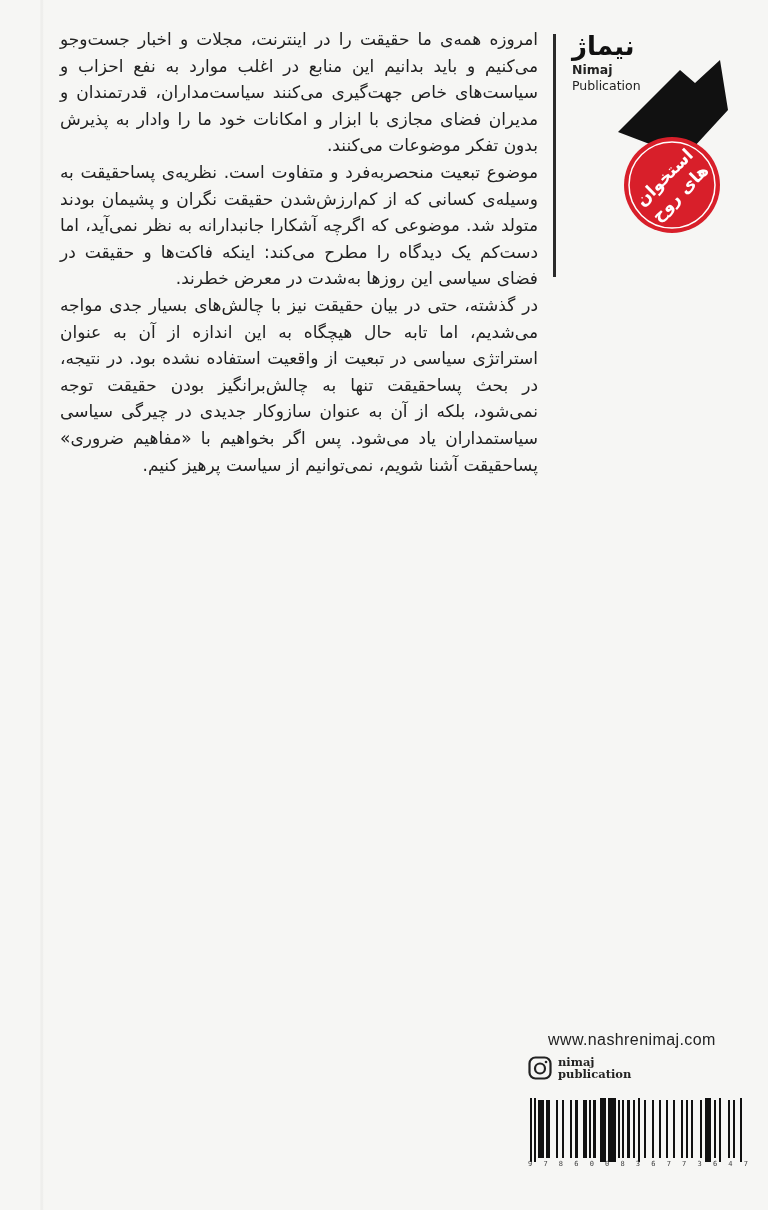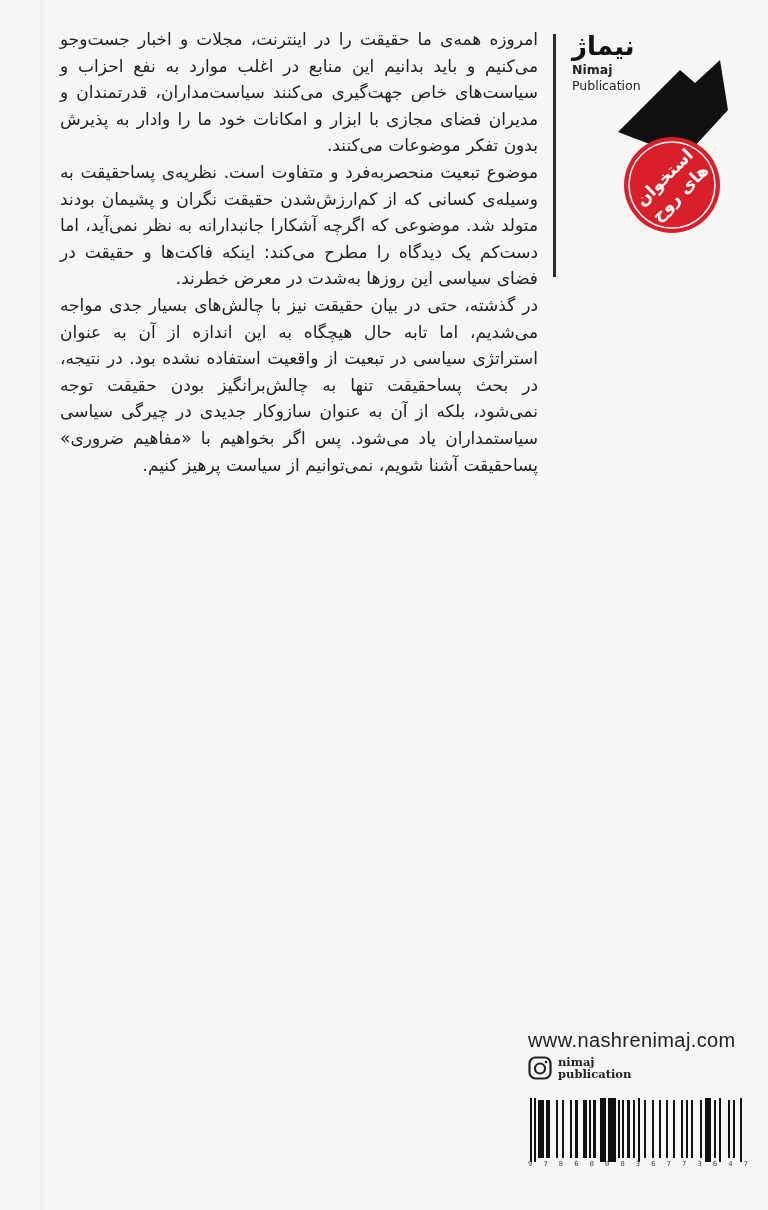--- a/index.html
+++ b/index.html
@@ -87,24 +87,25 @@
       font-weight: bold;
     }
     .contact {
       position: absolute;
       left: 528px;
       top: 1030px;
       width: 230px;
     }
     .website {
       font-family: "Liberation Sans", sans-serif;
-      font-size: 20px;
+      font-size: 16px;
       color: #222;
       letter-spacing: 0.4px;
       line-height: 20px;
+      margin-left: 20px;
     }
     .insta-row {
       display: flex;
       align-items: center;
       margin-top: 6px;
     }
     .insta-icon {
       width: 24px;
       height: 24px;
       margin-right: 6px;

